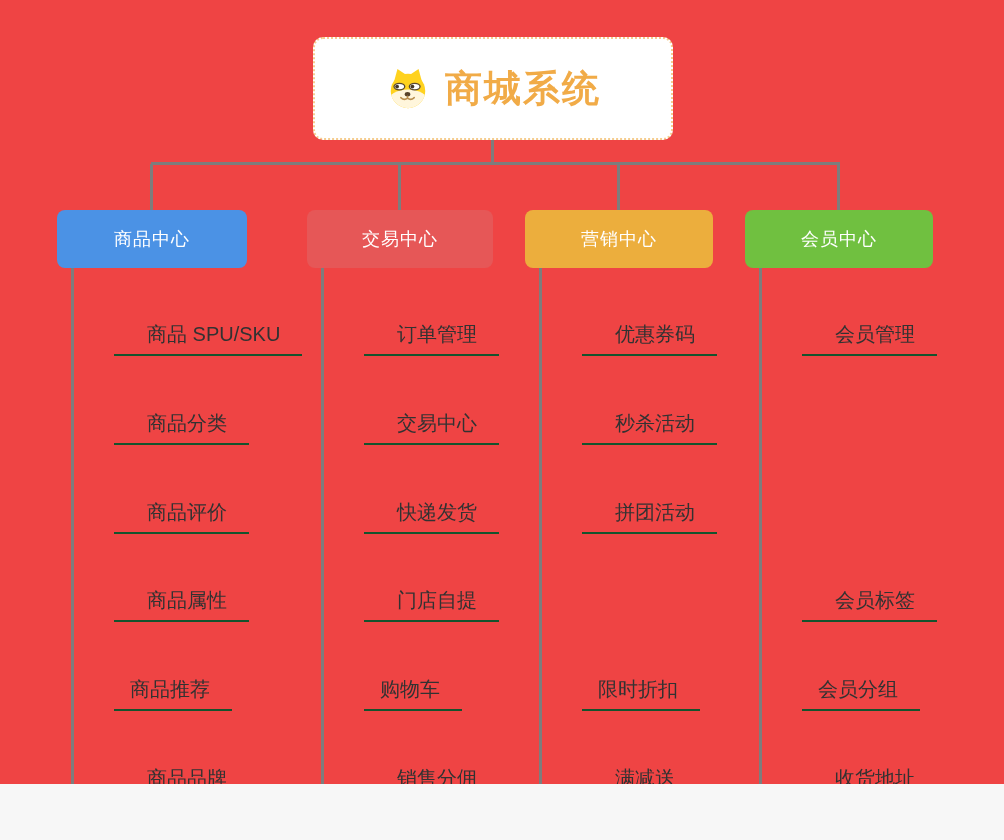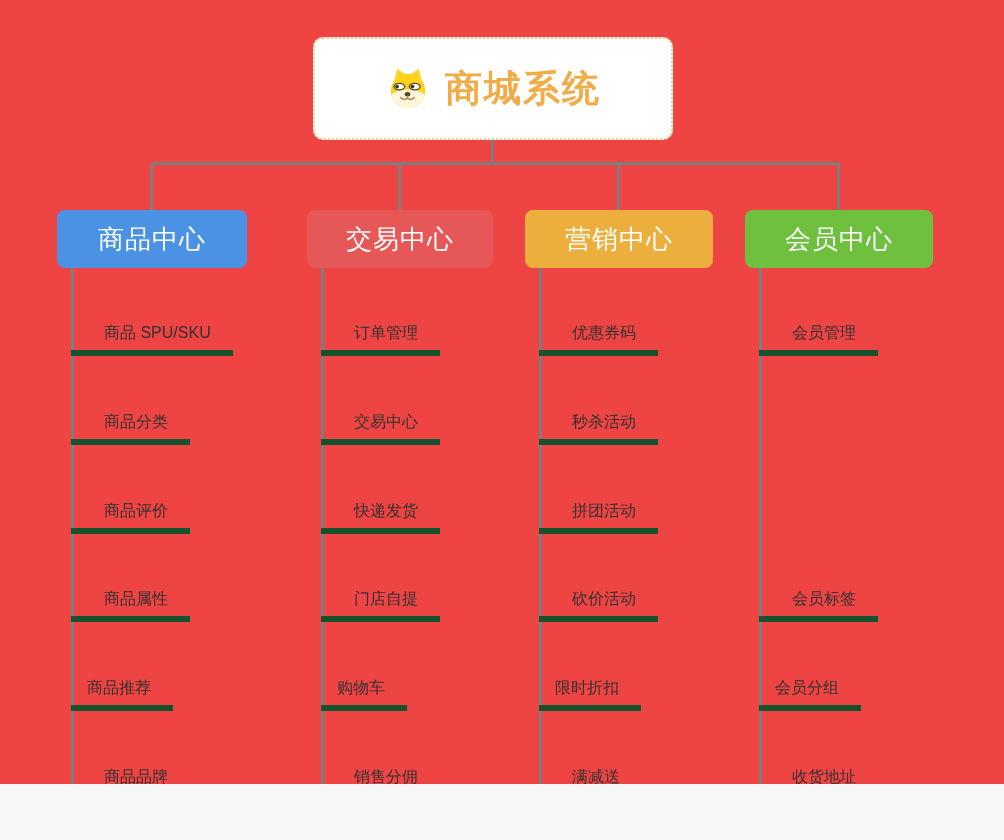--- a/index.html
+++ b/index.html
@@ -21,34 +21,34 @@
   .hline{left:151px;top:162px;width:689px;height:3px;}
   .stub{top:164px;width:3px;height:46px;}
   .stub.s1{left:150px;} .stub.s2{left:398px;} .stub.s3{left:617px;} .stub.s4{left:837px;}
   .trunk{top:268px;width:3px;height:534px;}
   .trunk.t1{left:71px;} .trunk.t2{left:321px;} .trunk.t3{left:539px;} .trunk.t4{left:759px;}
 
   
   .branch{
     position:absolute;top:210px;height:58px;border-radius:8px;
     display:flex;align-items:center;justify-content:center;
-    color:#ffffff;font-size:26px;letter-spacing:1px;box-sizing:border-box;cursor:default;
+    color:#ffffff;font-size:18px;letter-spacing:1px;box-sizing:border-box;cursor:default;
   }
   .branch.b1{left:57px;width:190px;}
   .branch.b2{left:307px;width:186px;}
   .branch.b3{left:525px;width:188px;}
   .branch.b4{left:745px;width:188px;}
 
   
   .leaf{
     position:absolute;height:40px;box-sizing:border-box;
-    border-bottom:6px solid #14532d;
+    border-bottom:2px solid #14532d;
     padding:0 22px 6px 33px;
     display:flex;align-items:flex-end;
-    font-size:16px;color:#323232;white-space:nowrap;cursor:default;
+    font-size:20px;color:#323232;white-space:nowrap;cursor:default;margin-left:43px;
   }
   .leaf.c1{left:71px;} .leaf.c2{left:321px;} .leaf.c3{left:539px;} .leaf.c4{left:759px;}
   .leaf.r1{top:316px;} .leaf.r2{top:405px;} .leaf.r3{top:494px;}
   .leaf.r4{top:582px;} .leaf.r5{top:671px;padding-left:16px;} .leaf.r6{top:760px;}
 </style>
 </head>
 <body>
 
 <div class="canvas">
 
@@ -102,21 +102,20 @@
   <div class="leaf c2 r1">订单管理</div>
   <div class="leaf c2 r2">交易中心</div>
   <div class="leaf c2 r3">快递发货</div>
   <div class="leaf c2 r4">门店自提</div>
   <div class="leaf c2 r5">购物车</div>
   <div class="leaf c2 r6">销售分佣</div>
 
   <div class="leaf c3 r1">优惠券码</div>
   <div class="leaf c3 r2">秒杀活动</div>
   <div class="leaf c3 r3">拼团活动</div>
-  <div class="leaf c3 r4">砍价活动</div>
   <div class="leaf c3 r5">限时折扣</div>
   <div class="leaf c3 r6">满减送</div>
 
   <div class="leaf c4 r1">会员管理</div>
   <div class="leaf c4 r4">会员标签</div>
   <div class="leaf c4 r5">会员分组</div>
   <div class="leaf c4 r6">收货地址</div>
 
 </div>
 

